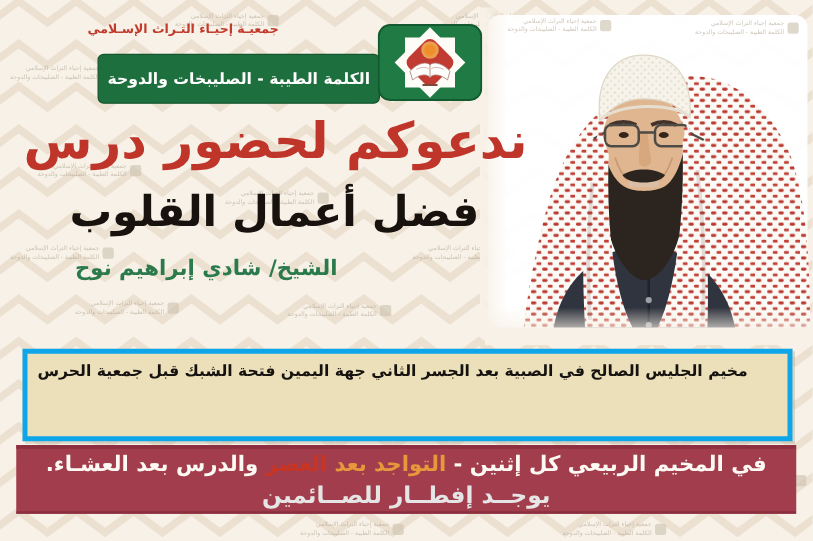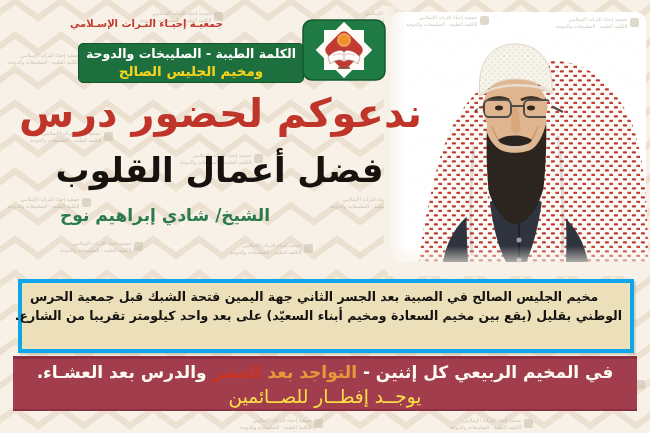--- a/index.html
+++ b/index.html
@@ -55,21 +55,21 @@
   }
   .info-box .dir-line{color:#151210;font-size:12.5px;font-weight:bold;line-height:1.5;white-space:nowrap;}
   .info-box .link-line{color:#bf3328;font-size:16px;font-weight:bold;line-height:1.3;margin-top:1px;white-space:nowrap;}
   
   .banner{
     position:absolute;left:13px;top:356px;width:624px;height:55px;z-index:3;
     background:#a23d4d;box-shadow:inset 0 3px 0 #8c2f40, inset 0 -2px 0 #8c2f40;
     box-sizing:border-box;padding-top:5px;direction:rtl;text-align:center;
   }
   .banner .b-l1{font-size:17px;font-weight:bold;line-height:1.4;white-space:nowrap;}
-  .banner .b-l2{font-size:18.5px;font-weight:normal;line-height:1.3;color:#fde047;white-space:nowrap;}
+  .banner .b-l2{font-size:18.5px;font-weight:bold;line-height:1.3;color:#e5e5e5;white-space:nowrap;}
   .seg-white{color:#fdf9f3;}
   .seg-amber{color:#e6983a;}
   .seg-red{color:#c93524;}
 </style>
 </head>
 <body>
 
 <svg id="bg-zigzag" width="650" height="433">
   <rect width="650" height="433" fill="#f7f1e7"></rect>
 <path d="M-8 18 L15 1 L38 18 L61 1 L84 18 L107 1 L130 18 L153 1 L176 18 L199 1 L222 18 L245 1 L268 18 L291 1 L314 18 L337 1 L360 18 L383 1 L406 18 L429 1 L452 18 L475 1 L498 18 L521 1 L544 18 L567 1 L590 18 L613 1 L636 18 L659 1 L682 18" fill="none" stroke="#ece0d1" stroke-width="6"></path>
@@ -165,21 +165,20 @@
       <i>الكلمة الطيبة - الصليبخات والدوحة</i>
     </span>
   </div>
 <div class="wm" style="left:636px;top:380px">
     <span class="wm-box"></span>
   </div>
 
 <div class="org-line">جمعيـة إحيـاء التـراث الإسـلامي</div>
 <div class="org-box">
   <div class="l1">الكلمة الطيبة - الصليبخات والدوحة</div>
-  <div class="l2">ومخيم الجليس الصالح</div>
 </div>
 
 <svg class="logo" width="84" height="62" viewBox="0 0 84 62">
   <rect x="1" y="1" width="82" height="60" rx="9" fill="#1f7a43" stroke="#145a30" stroke-width="1.5"></rect>
   <g>
     <rect x="22" y="11" width="40" height="40" fill="#fdfcf7"></rect>
     <rect x="22" y="11" width="40" height="40" fill="#fdfcf7" transform="rotate(45 42 31)"></rect>
   </g>
   <rect x="27" y="16" width="30" height="30" rx="6" fill="#c23b33" transform="rotate(45 42 31)"></rect>
   <circle cx="42" cy="21" r="7" fill="#f8c05a" opacity="0.75"></circle>
@@ -268,19 +267,18 @@
         <i>جمعية إحياء التراث الإسلامي</i>
         <i>الكلمة الطيبة - الصليبخات والدوحة</i>
       </span>
     </div>
   <div class="photo-fade-b"></div>
   <div class="photo-fade-l"></div>
 </div>
 
 <div class="info-box">
   <div class="dir-line">مخيم الجليس الصالح في الصبية بعد الجسر الثاني جهة اليمين فتحة الشبك قبل جمعية الحرس</div>
-  <div class="dir-line">الوطني بقليل (يقع بين مخيم السعادة ومخيم أبناء السعيّد) على بعد واحد كيلومتر تقريبا من الشارع.</div>
 </div>
 
 <div class="banner">
   <div class="b-l1"><span class="seg-white">في المخيم الربيعي كل إثنين - </span><span class="seg-amber">التواجد بعد </span><span class="seg-red">العصر</span><span class="seg-white"> والدرس بعد العشـاء.</span></div>
   <div class="b-l2">يوجــد إفطــار للصــائمين</div>
 </div>
 
 </body></html>

